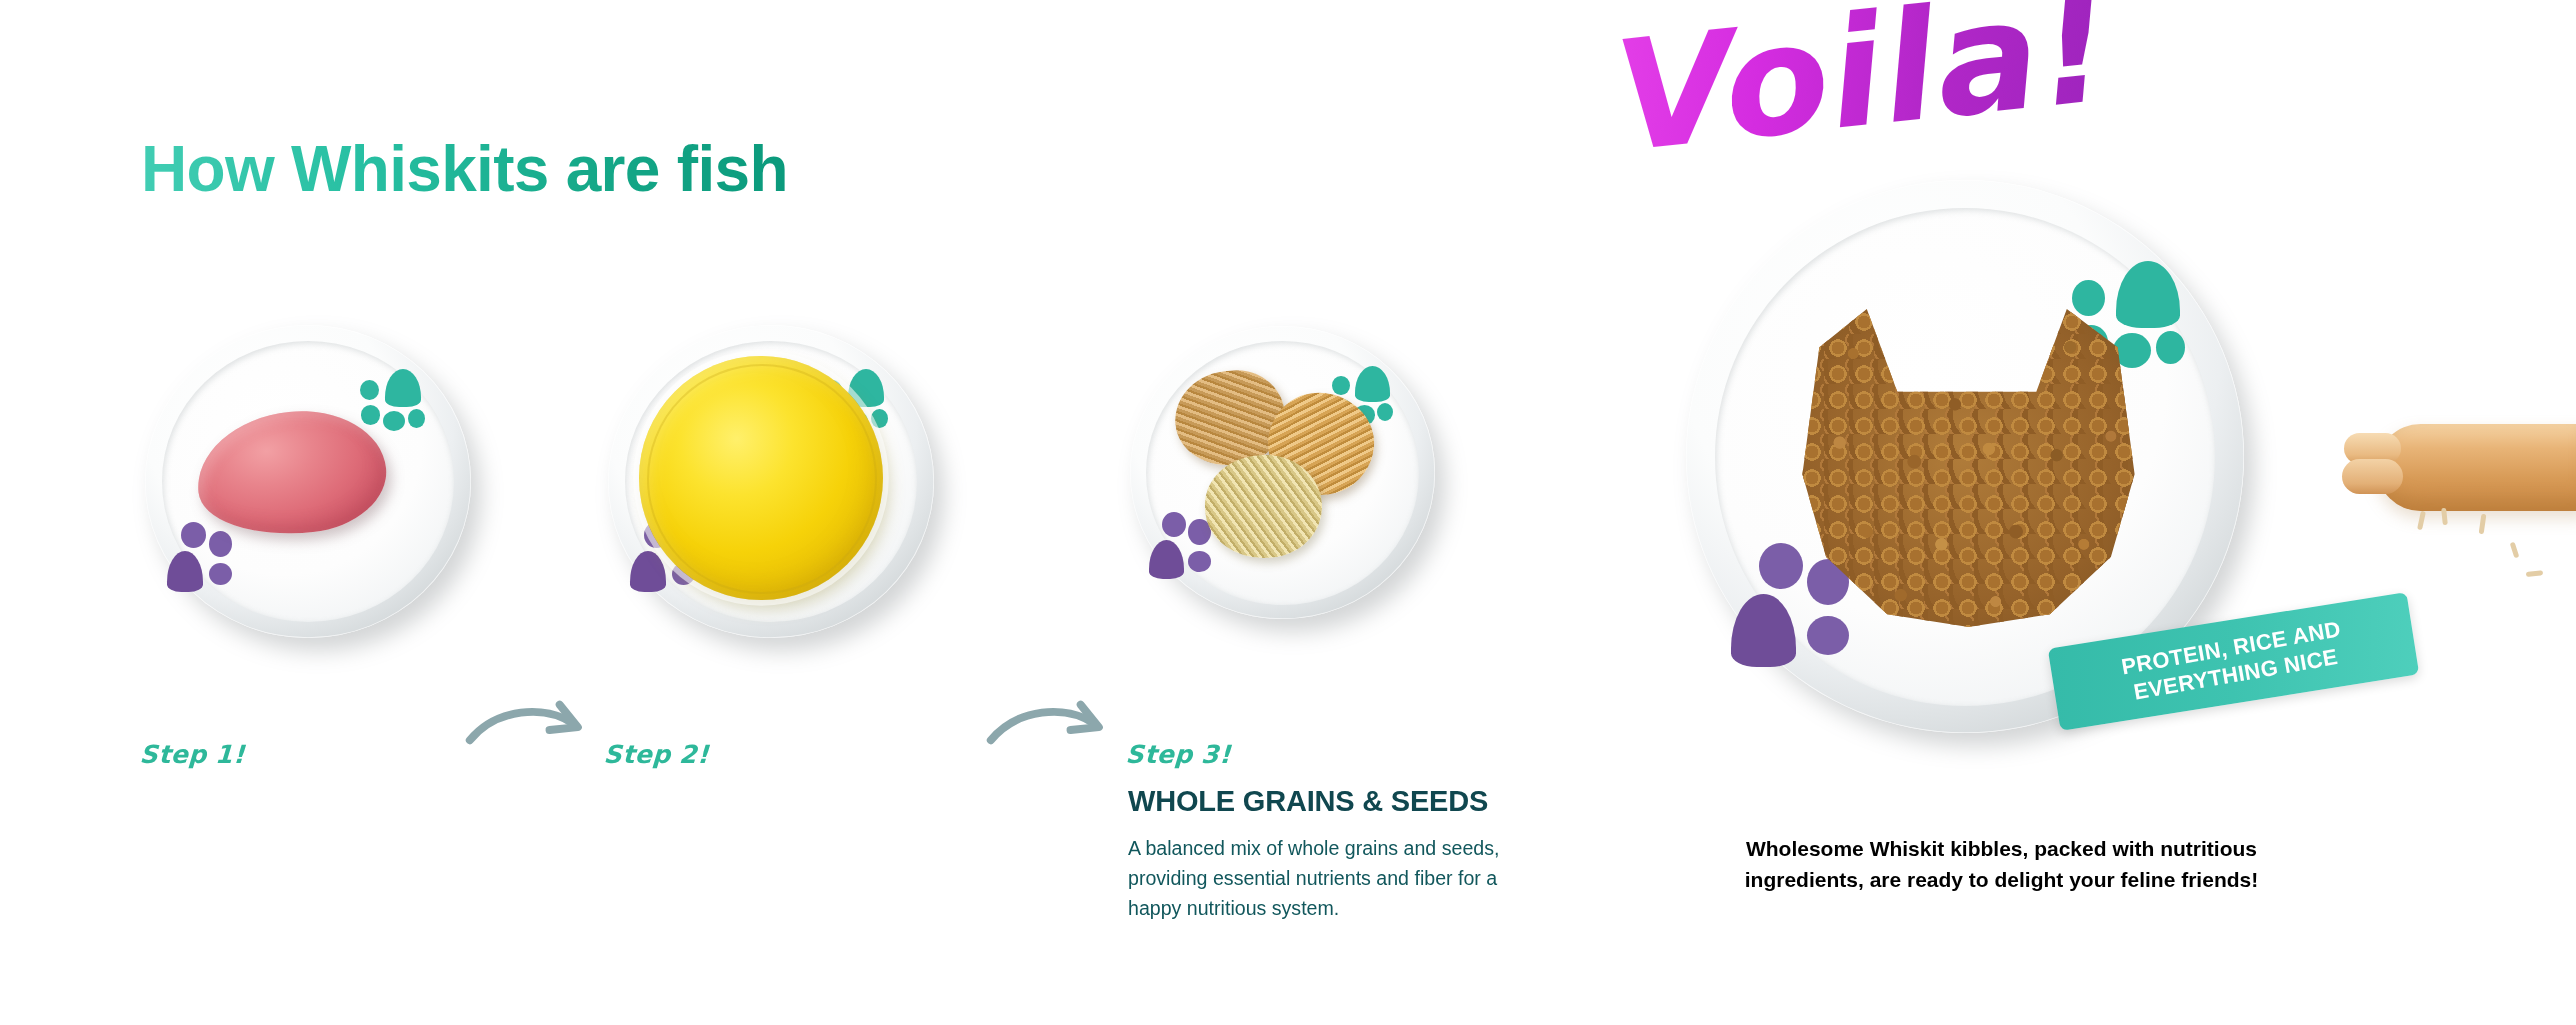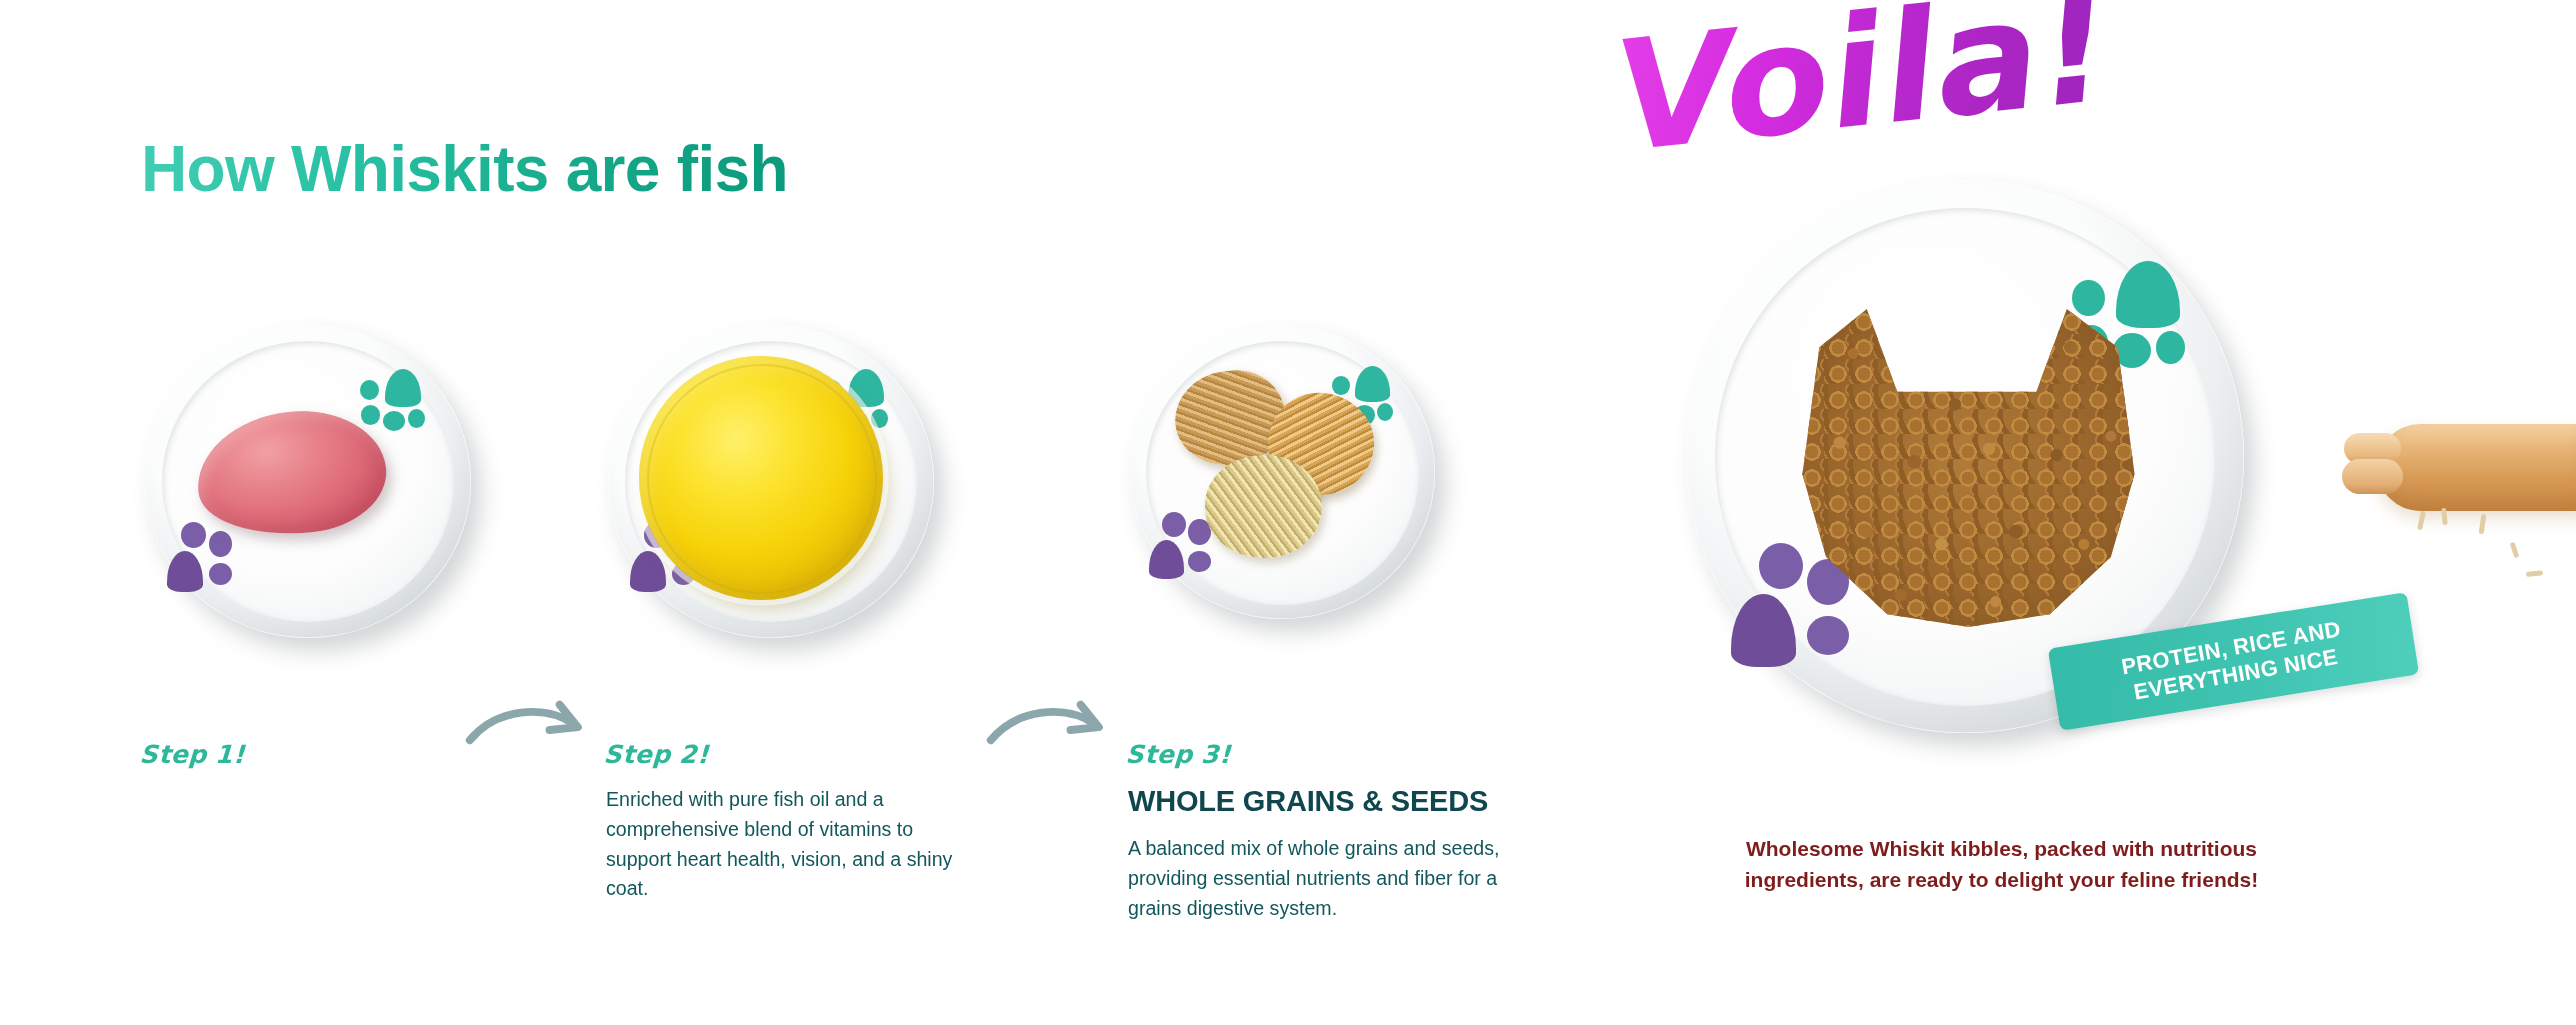--- a/index.html
+++ b/index.html
@@ -84,21 +84,21 @@
   }
   #badge-text{
     color:#ffffff;font-size:22px;font-weight:bold;letter-spacing:0.4px;
     text-align:center;line-height:1.22;text-transform:uppercase;
     transform:rotate(-1deg);
   }
 
   #hero-caption{
     position:absolute;left:1733px;top:812px;width:537px;
     text-align:center;font-size:21px;font-weight:bold;line-height:1.48;
-    color:#7f1d1d;
+    color:#000000;
   }
 
   #cat-paw{position:absolute;left:2332px;top:417px;width:247px;height:134px;}
 </style>
 </head>
 <body>
 
 <h1 id="page-title">How Whiskits are fish</h1>
 
 <div class="plate-wrap" style="left:145px;top:325px;width:341px;height:319px;">
@@ -205,27 +205,26 @@
   <path d="M8 62 C 44 18, 112 12, 152 40" stroke="#8CA7AC" stroke-width="11" fill="none" stroke-linecap="round"></path>
   <path d="M132 13 L 157 44 L 118 48" stroke="#8CA7AC" stroke-width="11" fill="none" stroke-linecap="round" stroke-linejoin="round"></path>
 </svg>
 
 <div class="step-col" id="step-col-0">
   <div class="step-kicker">Step 1!</div>
 </div>
 
 <div class="step-col" id="step-col-1">
   <div class="step-kicker">Step 2!</div>
-  <p class="step-body" style="max-width:348px;">Enriched with pure fish oil and a comprehensive blend of vitamins to support heart health, vision, and a shiny coat.</p>
 </div>
 
 <div class="step-col" id="step-col-2">
   <div class="step-kicker">Step 3!</div>
   <div class="step-title">WHOLE GRAINS &amp; SEEDS</div>
-  <p class="step-body" style="max-width:377px;">A balanced mix of whole grains and seeds, providing essential nutrients and fiber for a grains digestive system.</p>
+  <p class="step-body" style="max-width:377px;">A balanced mix of whole grains and seeds, providing essential nutrients and fiber for a happy nutritious system.</p>
 </div>
 
 <div id="voila">Voila!</div>
 
 <div class="plate-wrap" style="left:1686px;top:180px;width:573px;height:573px;">
   <div class="plate" style="left:0;top:0;width:558px;height:553px;"></div>
   <div class="plate-inner" style="left:29px;top:27.6px;width:500px;height:498px;"></div>
 
   <span class="paw" style="left:386px;top:78px;width:109px;height:110px;">
     <span class="big" style="left:44px;top:2.9px;width:64px;height:67px;background:#2EB6A0;"></span>

